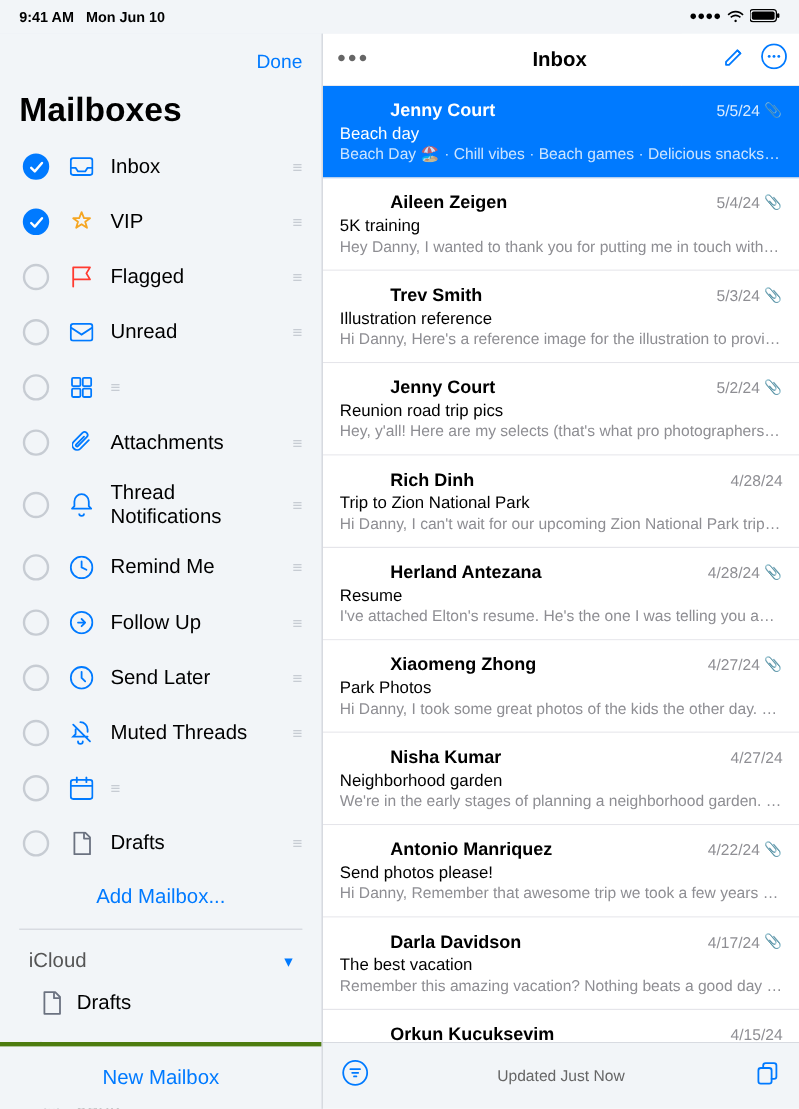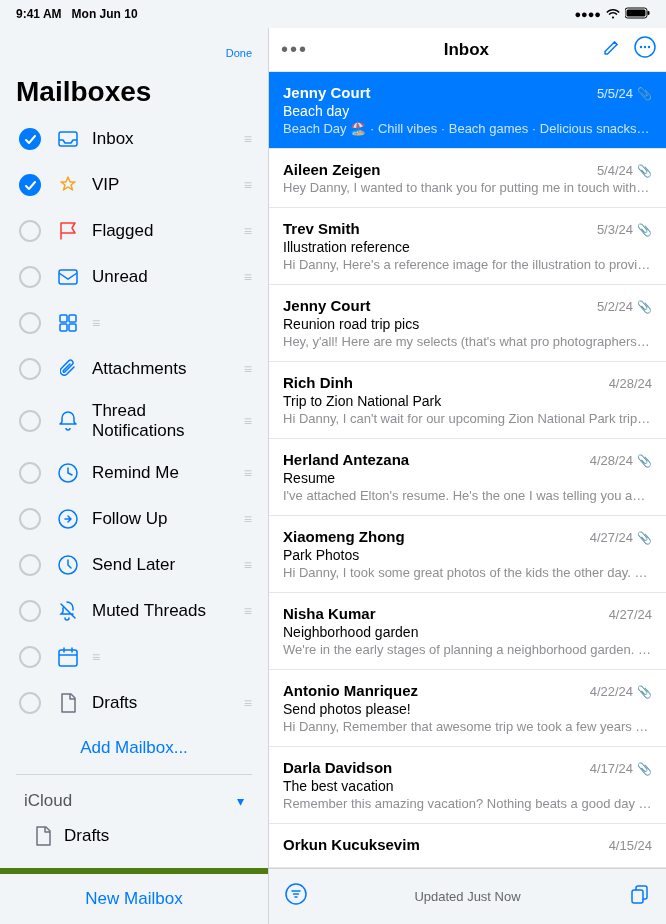--- a/index.html
+++ b/index.html
@@ -43,21 +43,21 @@
     }
     .mailboxes-header {
       display: flex;
       align-items: center;
       justify-content: flex-end;
       padding: 10px 16px 4px;
       height: 44px;
     }
     .done-btn {
       color: #007aff;
-      font-size: 11px;
+      font-size: 16px;
       font-weight: 400;
       cursor: pointer;
       text-align: right;
     }
     .mailboxes-title {
       font-size: 28px;
       font-weight: 700;
       padding: 4px 16px 8px;
       color: #000;
     }
@@ -153,21 +153,21 @@
     .bottom-toolbar-left {
       position: absolute;
       bottom: 0;
       left: 0;
       width: 268px;
       height: 56px;
       background: #f2f5f8;
       display: flex;
       align-items: center;
       justify-content: center;
-      border-top: 6px solid #4d7c0f;
+      border-top: 4px solid #4d7c0f;
     }
     .new-mailbox-btn {
       color: #007aff;
       font-size: 17px;
       cursor: pointer;
     }
 
     
     .panel-divider {
       position: absolute;
@@ -220,28 +220,29 @@
     .email-item-top {
       display: flex;
       justify-content: space-between;
       align-items: baseline;
       margin-bottom: 2px;
     }
     .email-sender {
       font-size: 15px;
       font-weight: 700;
       color: #000;
+      margin-left: 42px;
     }
     .email-item.selected .email-sender { color: #fff; }
     .email-date {
       font-size: 13px;
       color: #8e8e93;
       white-space: nowrap;
       display: flex;
-      align-items: flex-end;
+      align-items: flex-start;
       gap: 4px;
     }
     .email-item.selected .email-date { color: rgba(255,255,255,0.85); }
     .email-subject {
       font-size: 14px;
       font-weight: 500;
       color: #000;
       margin-bottom: 2px;
     }
     .email-item.selected .email-subject { color: #fff; }
@@ -547,20 +548,21 @@
     <div class="email-preview">Beach Day 🏖️ · Chill vibes · Beach games · Delicious snacks · Excellent sunset viewin...</div>
   </div>
       <div class="email-item">
     <div class="email-item-top">
       <span class="email-sender">Aileen Zeigen</span>
       <span class="email-date">
         5/4/24
         <span class="clip-icon">📎</span>
       </span>
     </div>
+    <div class="email-subject">5K training</div>
     <div class="email-preview">Hey Danny, I wanted to thank you for putting me in touch with the local running...</div>
   </div>
       <div class="email-item">
     <div class="email-item-top">
       <span class="email-sender">Trev Smith</span>
       <span class="email-date">
         5/3/24
         <span class="clip-icon">📎</span>
       </span>
     </div>

